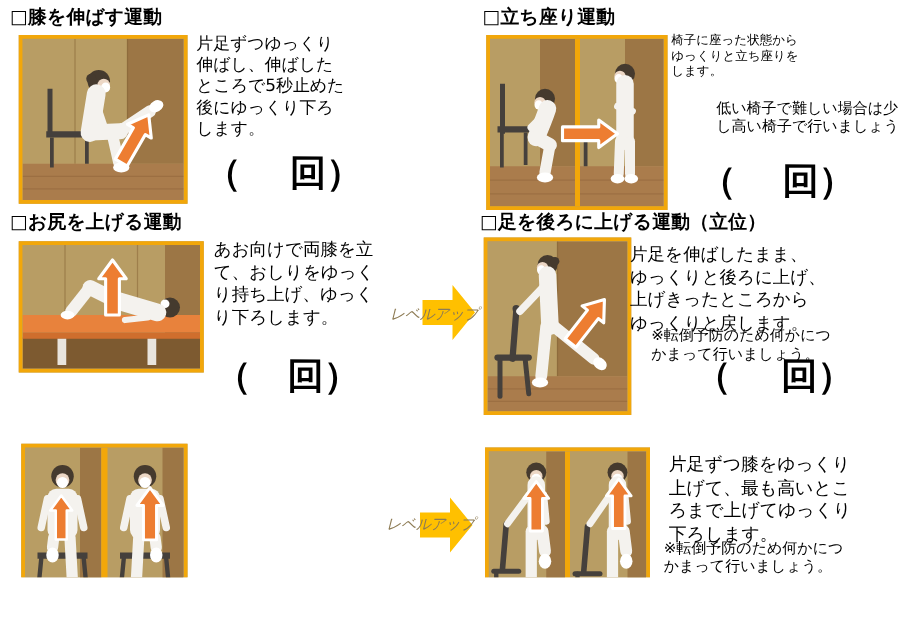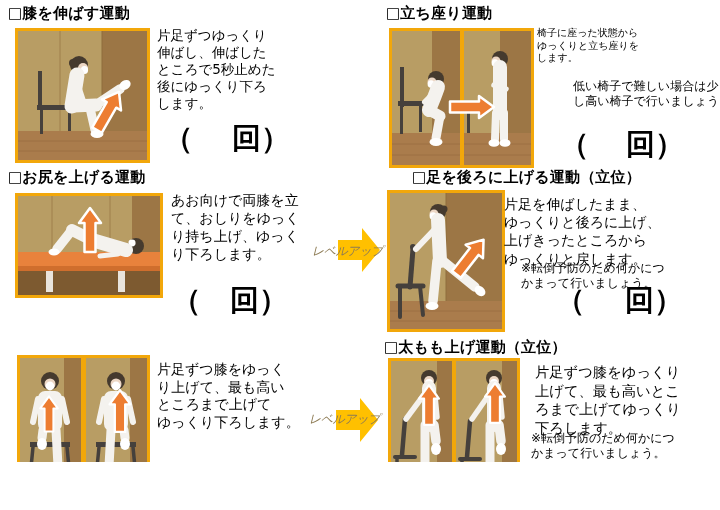--- a/index.html
+++ b/index.html
@@ -162,21 +162,21 @@
   <div class="abs count" style="left:172px;top:286px;width:116px;">
     <span>（</span>
       <span>回）</span>
   </div>
 
   <svg class="abs levelup-arrow" style="left:336px;top:226px;" width="46" height="48" viewBox="0 0 46 48">
     <polygon points="2,14 26,14 26,2 44,24 26,46 26,34 2,34" fill="#ffc000"></polygon>
   </svg>
   <div class="abs levelup-label" style="left:312px;top:243px;">レベルアップ</div>
 
-  <div class="abs sec-title" style="left:384px;top:168px;margin-left:28px;">□足を後ろに上げる運動（立位）</div>
+  <div class="abs sec-title" style="left:384px;top:168px;">□足を後ろに上げる運動（立位）</div>
   <div class="abs photo" style="left:387px;top:190px;width:118px;height:142px;">
     <svg width="112" height="136" viewBox="0 0 112 136">
       <rect width="112" height="136" fill="#b89d64"></rect>
       <rect x="56" width="56" height="108" fill="#9c7645"></rect>
       <line x1="56" y1="0" x2="56" y2="108" stroke="#8e6c3c"></line>
       <rect y="108" width="112" height="28" fill="#aa7c4c"></rect>
       <line x1="0" y1="118" x2="112" y2="118" stroke="#93683c" opacity="0.6"></line>
       <line x1="0" y1="128" x2="112" y2="128" stroke="#93683c" opacity="0.6"></line>
       <g>
         <circle cx="23" cy="54" r="3" fill="#45403c"></circle>
@@ -251,35 +251,30 @@
         <path class="cloth" stroke-width="6" d="M108,41 L113,64"></path>
         <path class="cloth" stroke-width="9" d="M104,72 L105,80"></path>
         <ellipse cx="105" cy="86" rx="5" ry="6" fill="#ffffff"></ellipse>
         <path class="cloth" stroke-width="9" d="M91,72 L89,108"></path>
         <ellipse cx="88" cy="113" rx="5.5" ry="4" fill="#ffffff"></ellipse>
       </g>
       <path class="arrowshape" d="M0,-22 L11,-7 L5.5,-7 L5.5,22 L-5.5,22 L-5.5,-7 L-11,-7 Z" transform="translate(29,56) scale(0.8)"></path>
       <path class="arrowshape" d="M0,-22 L11,-7 L5.5,-7 L5.5,22 L-5.5,22 L-5.5,-7 L-11,-7 Z" transform="translate(100,53) scale(0.95)"></path>
     </svg>
   </div>
-  <div class="abs desc" style="left:157px;top:361px;width:155px;font-size:14px;">片足ずつ膝をゆっく
-り上げて、最も高い
-ところまで上げて
-ゆっくり下ろします。</div>
   <div class="abs count" style="left:171px;top:469px;width:112px;">
     <span>（</span>
       <span>回）</span>
   </div>
 
   <svg class="abs levelup-arrow" style="left:334px;top:396px;" width="46" height="48" viewBox="0 0 46 48">
     <polygon points="2,14 26,14 26,2 44,24 26,46 26,34 2,34" fill="#ffc000"></polygon>
   </svg>
   <div class="abs levelup-label" style="left:309px;top:411px;">レベルアップ</div>
 
-  <div class="abs sec-title" style="left:384px;top:338px;">□太もも上げ運動（立位）</div>
   <div class="abs photo" style="left:388px;top:358px;width:132px;height:147px;">
     <svg width="126" height="141" viewBox="0 0 126 141">
       <rect width="61" height="141" fill="#b89d64"></rect>
       <rect x="65" width="61" height="141" fill="#b89d64"></rect>
       <rect x="46" width="15" height="112" fill="#9c7645"></rect>
       <rect x="111" width="15" height="112" fill="#9c7645"></rect>
       <rect y="112" width="61" height="29" fill="#aa7c4c"></rect>
       <rect x="65" y="112" width="61" height="29" fill="#aa7c4c"></rect>
       <line x1="0" y1="122" x2="126" y2="122" stroke="#93683c" opacity="0.6"></line>
       <line x1="0" y1="132" x2="126" y2="132" stroke="#93683c" opacity="0.6"></line>

